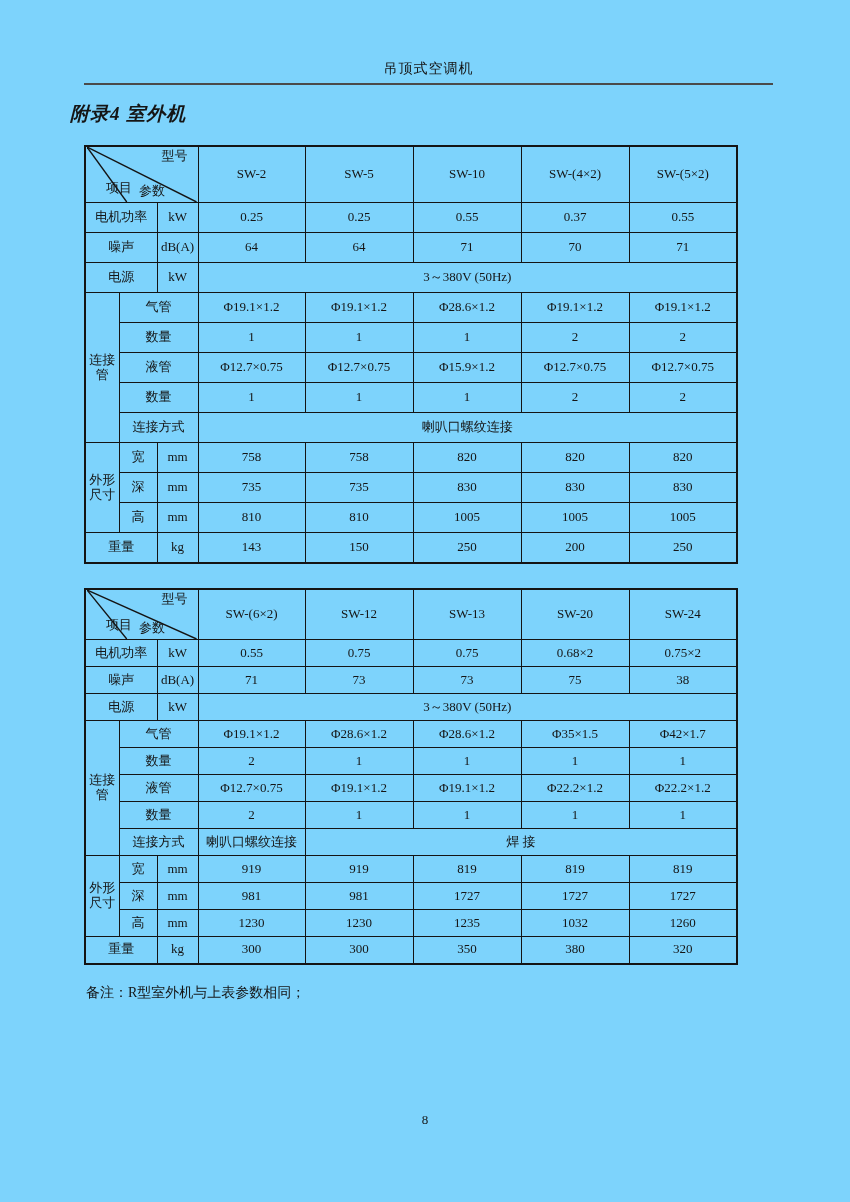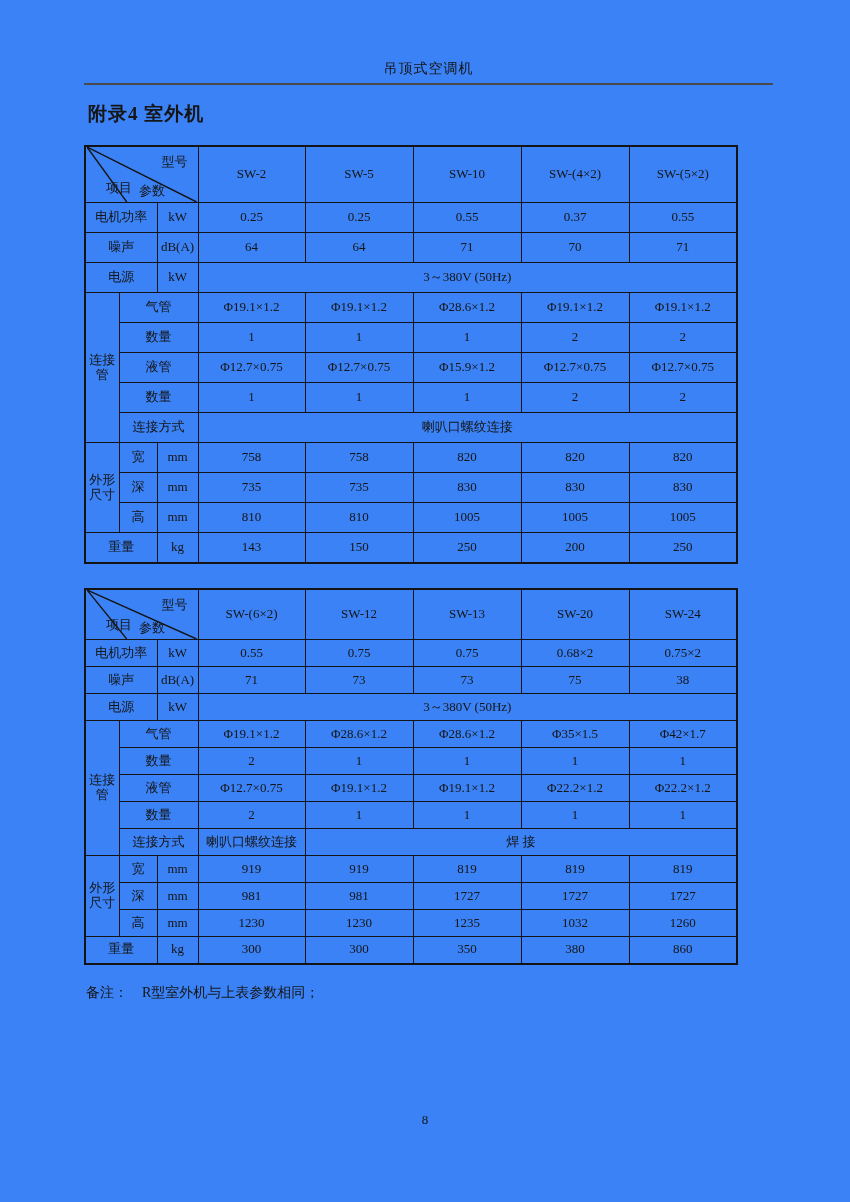--- a/index.html
+++ b/index.html
@@ -1,31 +1,31 @@
 <!DOCTYPE html>
 <html><head>
 <meta charset="utf-8">
 <style>
   html,body{margin:0;padding:0;background:#e8e8e8;}
   .page{
     position:relative;width:850px;height:1202px;margin:0 auto;
-    background:#3b82f6;color:#151515;
+    background:#7dd3fc;color:#151515;
     font-family:"Liberation Serif","DejaVu Serif",serif;
     overflow:hidden;
   }
   
   .doc-header{
     position:absolute;left:84px;top:60px;width:689px;
     text-align:center;font-size:14px;letter-spacing:1px;
     padding-bottom:5px;border-bottom:2px solid #4a4a4a;
   }
   
   .doc-title{
-    position:absolute;left:88px;top:101px;
-    font-size:19px;font-weight:bold;letter-spacing:1px;
+    position:absolute;left:70px;top:101px;
+    font-size:19px;font-weight:bold;font-style:italic;letter-spacing:1px;
   }
   
   table.spec{
     position:absolute;left:84px;border-collapse:collapse;table-layout:fixed;
     border:2px solid #141414;width:652px;
   }
   #table1{top:145px;}
   #table2{top:588px;}
   table.spec td{
     border:1.5px solid #141414;text-align:center;vertical-align:middle;
@@ -36,26 +36,26 @@
   #table1 tr.hrow{height:55px;}
   #table2 tr.hrow{height:49px;}
   td.model{font-size:14px;}
   
   td.corner{padding:0;}
   .corner-box{position:relative;width:100%;}
   #table1 .corner-box{height:55px;}
   #table2 .corner-box{height:49px;}
   .corner-box svg{position:absolute;left:0;top:0;width:100%;height:100%;display:block;}
   .corner-lbl{position:absolute;font-size:13px;white-space:nowrap;}
-  .lbl-model{top:8px;right:9px;}
+  .lbl-model{top:2px;right:9px;}
   .lbl-item{bottom:6px;left:19px;}
   .lbl-param{bottom:3px;left:52px;}
   
   .note{position:absolute;left:86px;top:984px;font-size:14px;}
-  .note .note-label{margin-right:14px;}
+  .note .note-label{}
   .page-number{position:absolute;left:0;top:1112px;width:100%;text-align:center;font-size:13px;}
 </style>
 </head>
 <body>
 
 <div class="page">
 
   <div class="doc-header"><span>吊顶式空调机</span></div>
 
   <div class="doc-title">附录4 室外机</div>
@@ -309,21 +309,21 @@
       <td>1032</td>
       <td>1260</td>
     </tr>
     <tr>
       <td colspan="2">重量</td>
       <td>kg</td>
       <td>300</td>
       <td>300</td>
       <td>350</td>
       <td>380</td>
-      <td>860</td>
+      <td>320</td>
     </tr>
   </tbody>
     </table>
 
   <div class="note">
     <span class="note-label">备注：</span><span>R型室外机与上表参数相同；</span>
   </div>
 
   <div class="page-number">8</div>
 

